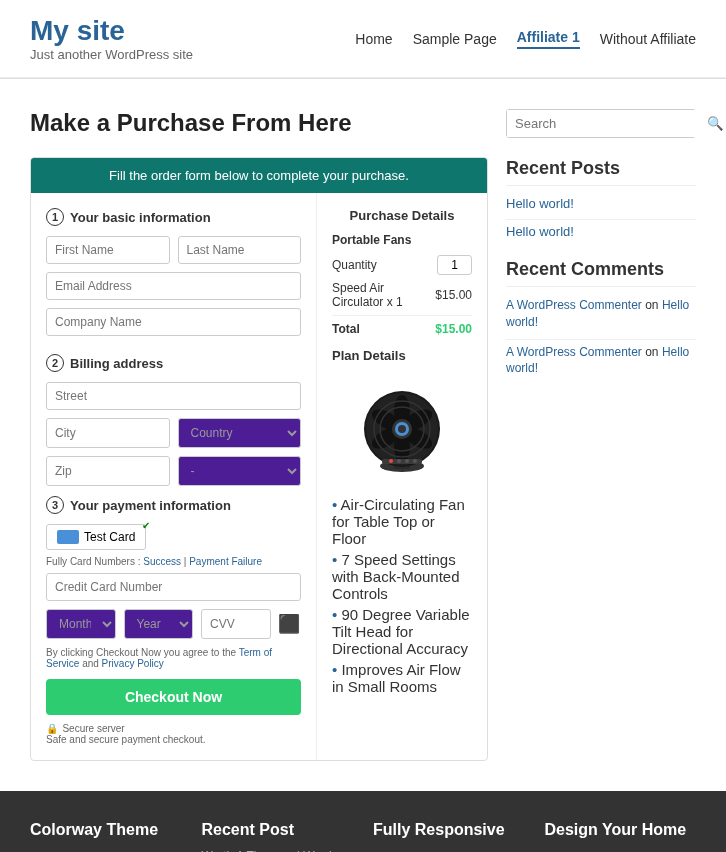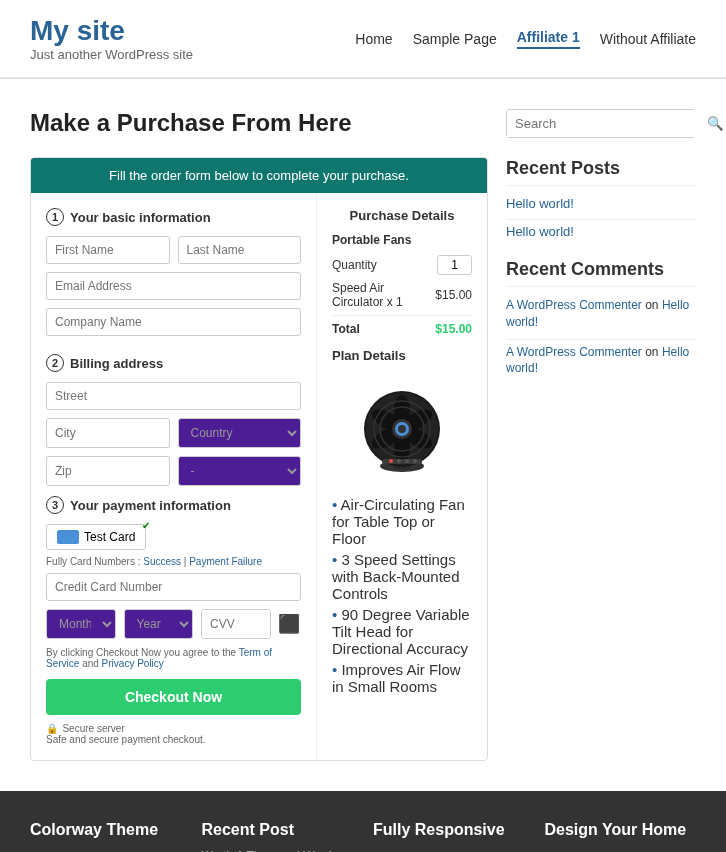--- a/index.html
+++ b/index.html
@@ -248,21 +248,21 @@
               <rect x="40" y="88" width="40" height="5" rx="2" fill="#3a3a3a"></rect>
               <circle cx="49" cy="90" r="2" fill="#e74c3c"></circle>
               <circle cx="57" cy="90" r="2" fill="#555"></circle>
               <circle cx="65" cy="90" r="2" fill="#555"></circle>
               <circle cx="73" cy="90" r="2" fill="#555"></circle>
             </svg>
           </div>
 
           <ul class="features-list">
             <li>Air-Circulating Fan for Table Top or Floor</li>
-            <li>3 Speed Settings with Back-Mounted Controls</li>
+            <li>7 Speed Settings with Back-Mounted Controls</li>
             <li>90 Degree Variable Tilt Head for Directional Accuracy</li>
             <li>Improves Air Flow in Small Rooms</li>
           </ul>
         </div>
       </div>
     </div>
   </div>
 
   <div class="sidebar">
     <div class="search-box">

